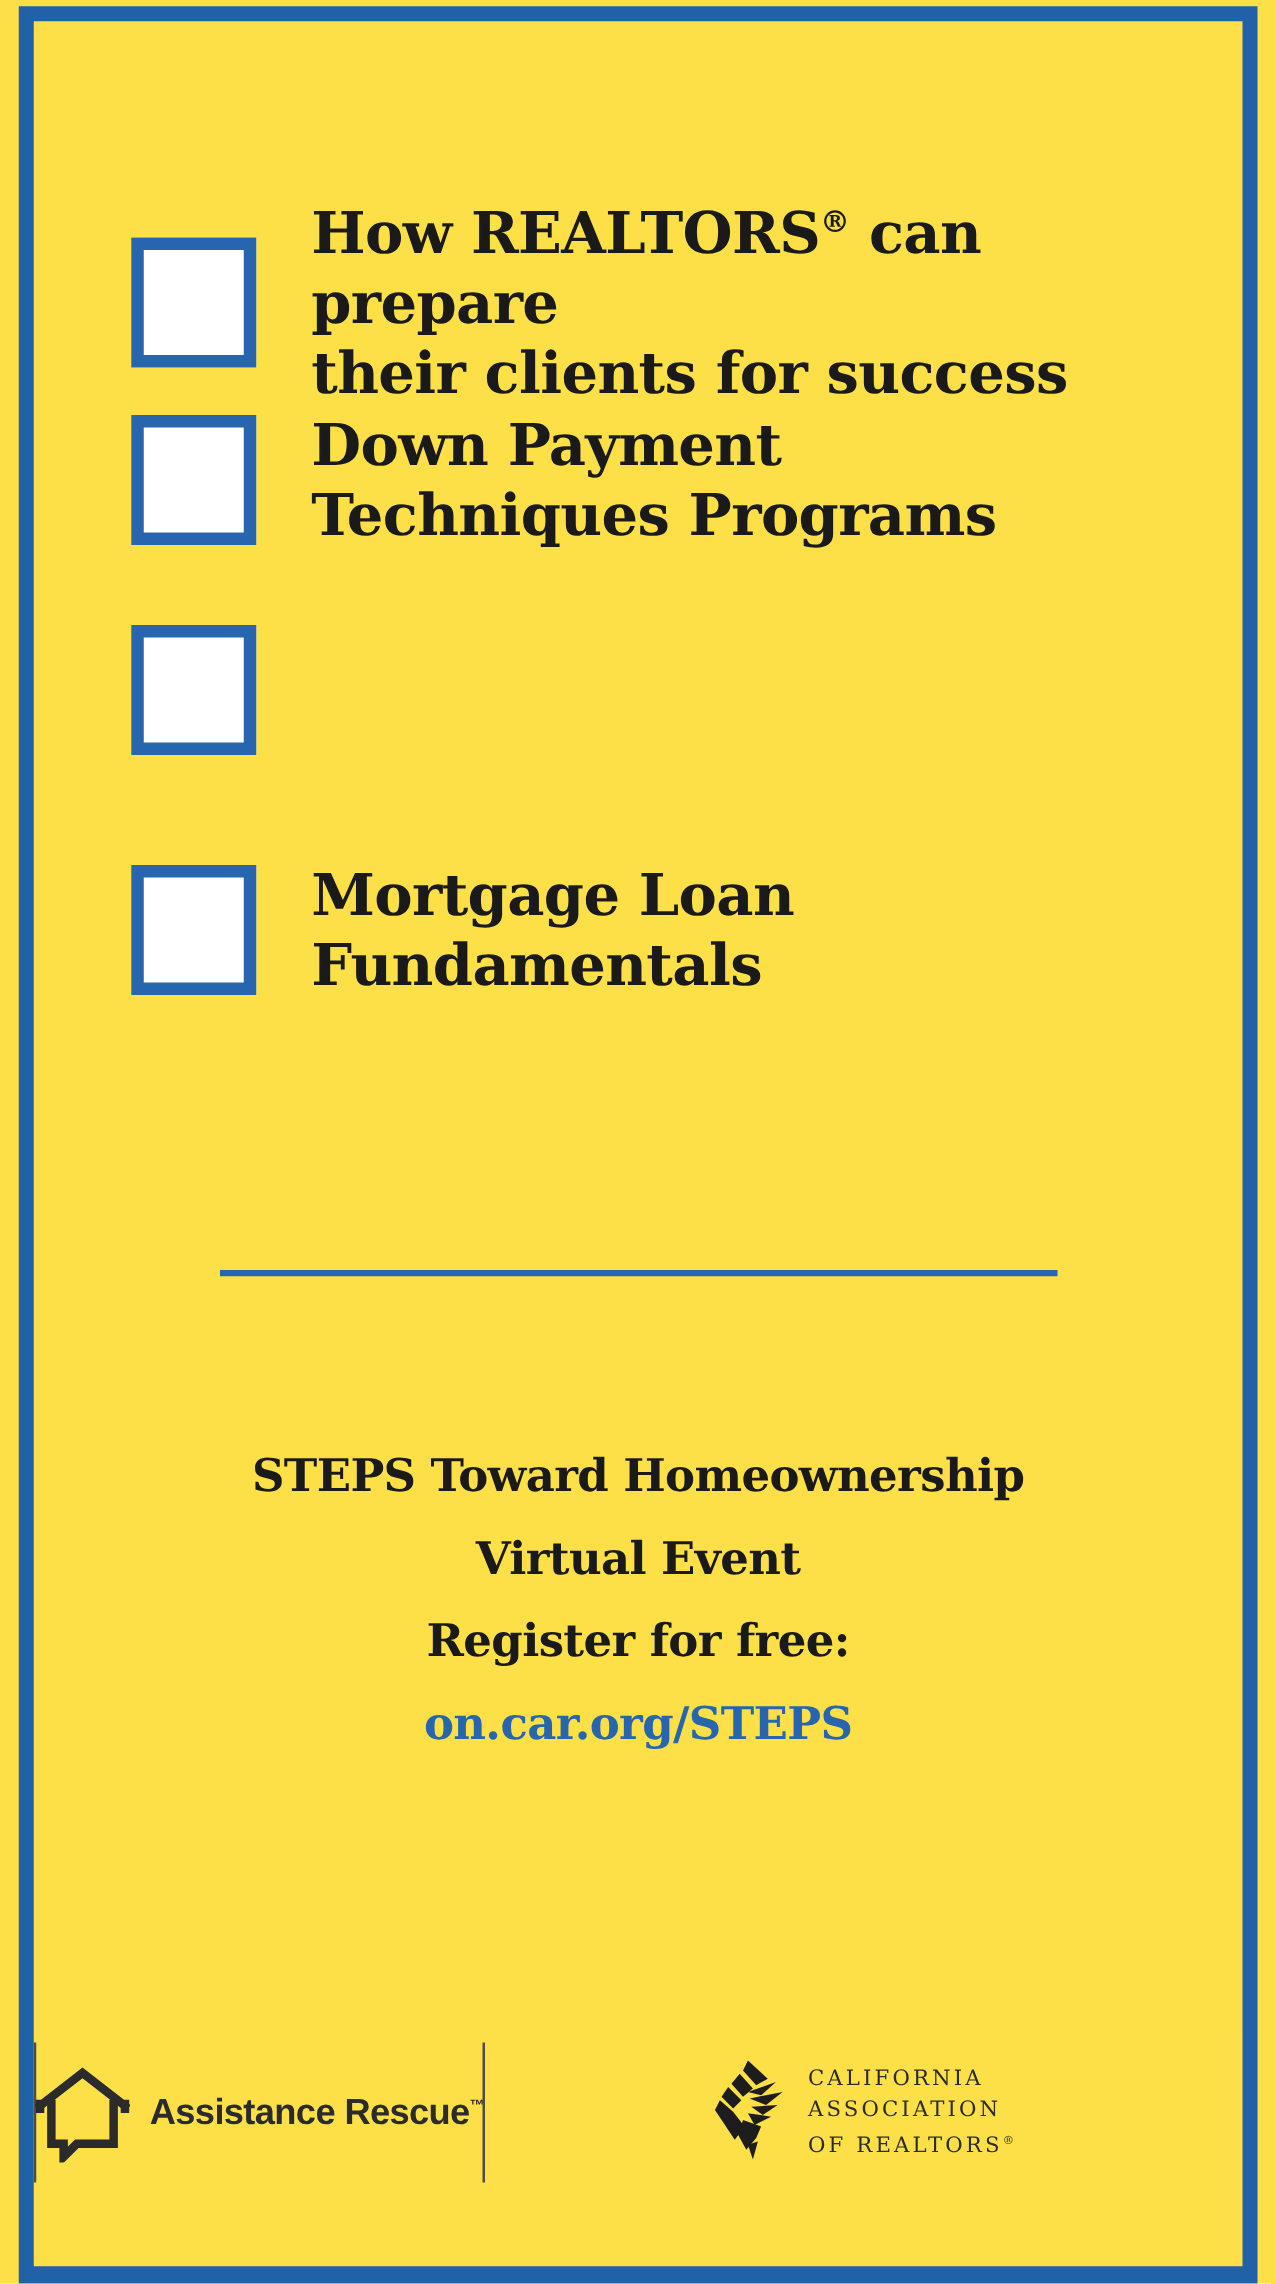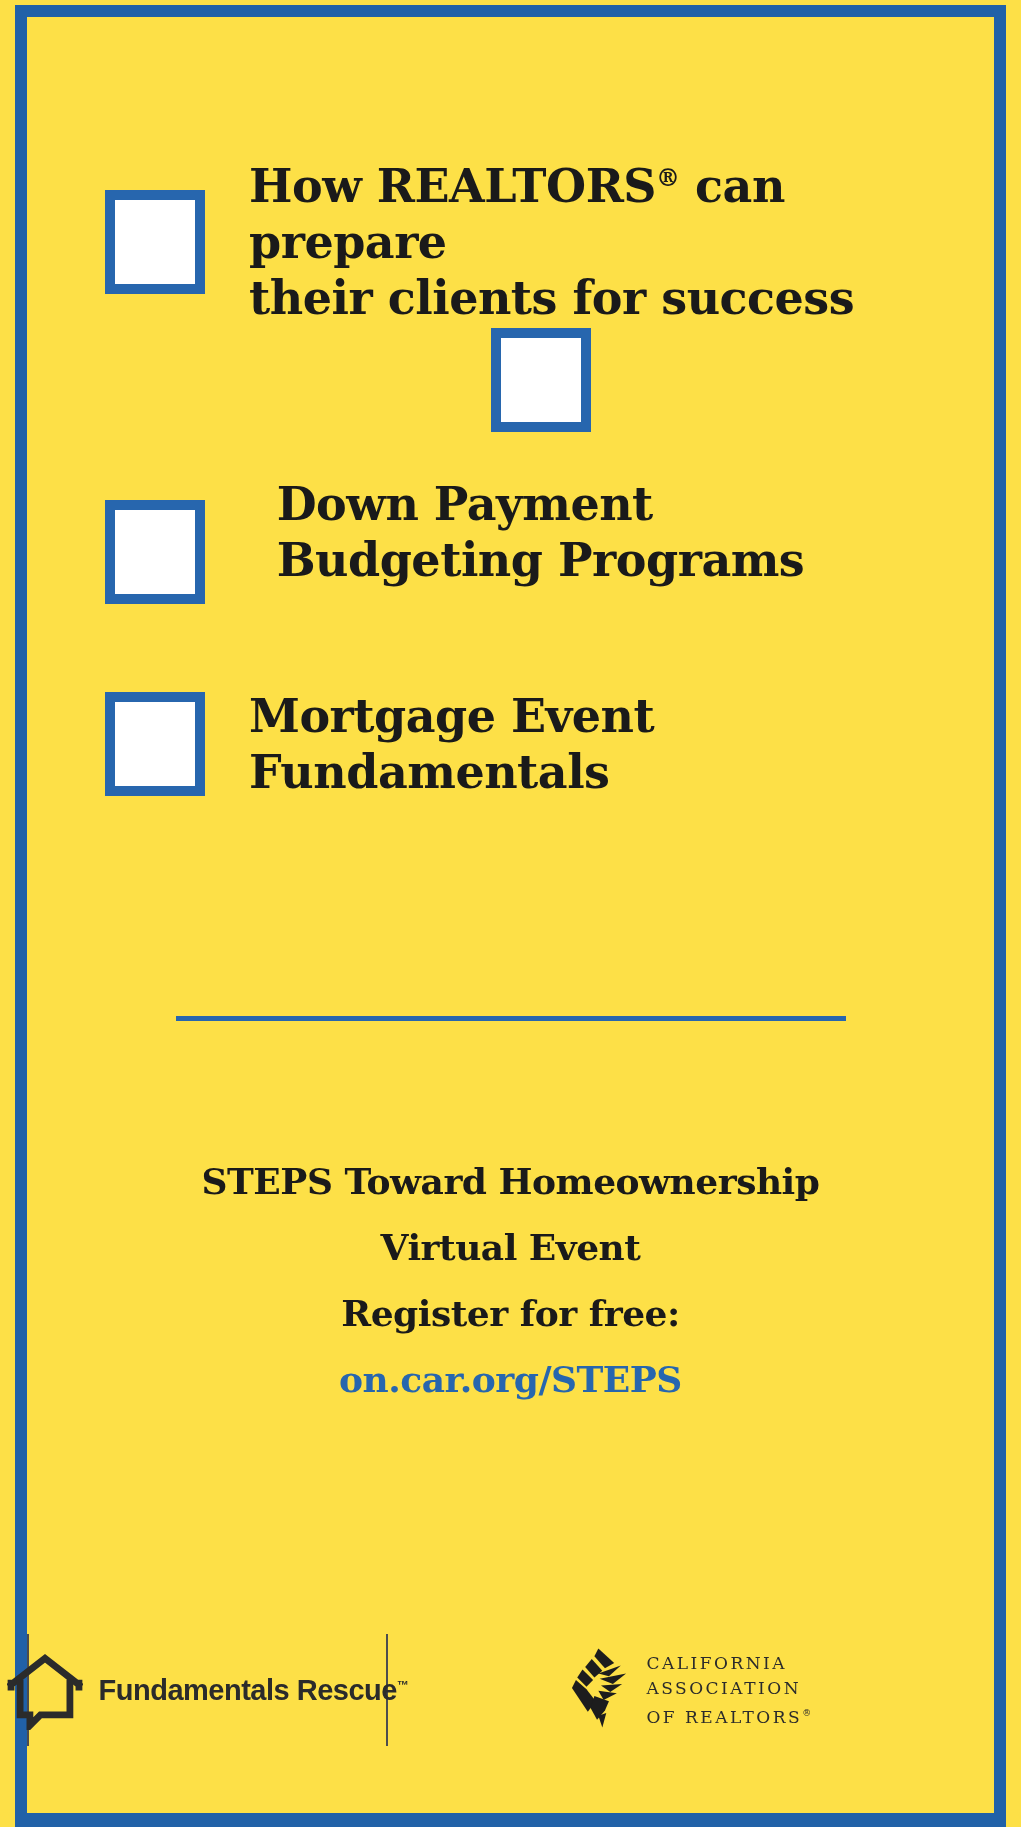--- a/index.html
+++ b/index.html
@@ -26,21 +26,21 @@
   }
   
   .row{
     position:absolute;
     left:105px;right:45px;
     display:flex;
     align-items:center;
     gap:44px;
   }
   .row-1{top:158px;}
-  .row-2{top:328px;flex-direction:column;}
+  .row-2{top:328px;}
   .row-3{top:500px;}
   .row-4{top:688px;}
   .checkbox{
     width:100px;height:104px;
     border:10px solid var(--accent-blue);
     background:#ffffff;
     flex:0 0 auto;
     cursor:pointer;
   }
   .item-text{
@@ -145,32 +145,32 @@
     <div class="item-text">
       <div><span>How REALTORS</span><sup>®</sup><span> can prepare</span></div>
       <div>their clients for success</div>
     </div>
   </div>
 
   <div class="row row-2">
     <div class="checkbox"></div>
     <div class="item-text">
       <div>Down Payment</div>
-      <div>Budgeting Programs</div>
+      <div>Techniques Programs</div>
     </div>
   </div>
 
   <div class="row row-3">
     <div class="checkbox"></div>
   </div>
 
   <div class="row row-4">
     <div class="checkbox"></div>
     <div class="item-text">
-      <div>Mortgage Event Fundamentals</div>
+      <div>Mortgage Loan Fundamentals</div>
     </div>
   </div>
 
   <div class="divider"></div>
 
   <div class="event-block">
     <div>STEPS Toward Homeownership</div>
     <div>Virtual Event</div>
     <div>Register for free:</div>
     <div class="event-link">on.car.org/STEPS</div>
@@ -180,21 +180,21 @@
 
 
     <div class="footer-cell cell-tr">
       <div class="tr-logo">
         <span>
           <svg width="76" height="80" viewBox="0 0 100 106" fill="none" stroke="#2b2b2b" stroke-width="9" stroke-linecap="square" stroke-linejoin="miter">
             <path d="M5 44 L5 49 M5 46 L50 11 L95 46 M95 44 L95 49"></path>
             <path d="M17 44 L17 86 L30 86 L30 100 L44 86 L83 86 L83 44"></path>
           </svg>
         </span>
-        <div class="tr-label"><span>Fundamentals Rescue</span><sup>™</sup></div>
+        <div class="tr-label"><span>Assistance Rescue</span><sup>™</sup></div>
       </div>
     </div>
 
     <div class="footer-cell cell-car">
       <div class="car-logo">
         <span>
           <svg width="66" height="86" viewBox="0 0 100 130">
             <g fill="#1d1d1d">
               <polygon points="46,2 70,24 56,32 40,14"></polygon>
               <polygon points="36,18 52,36 40,46 26,30"></polygon>

